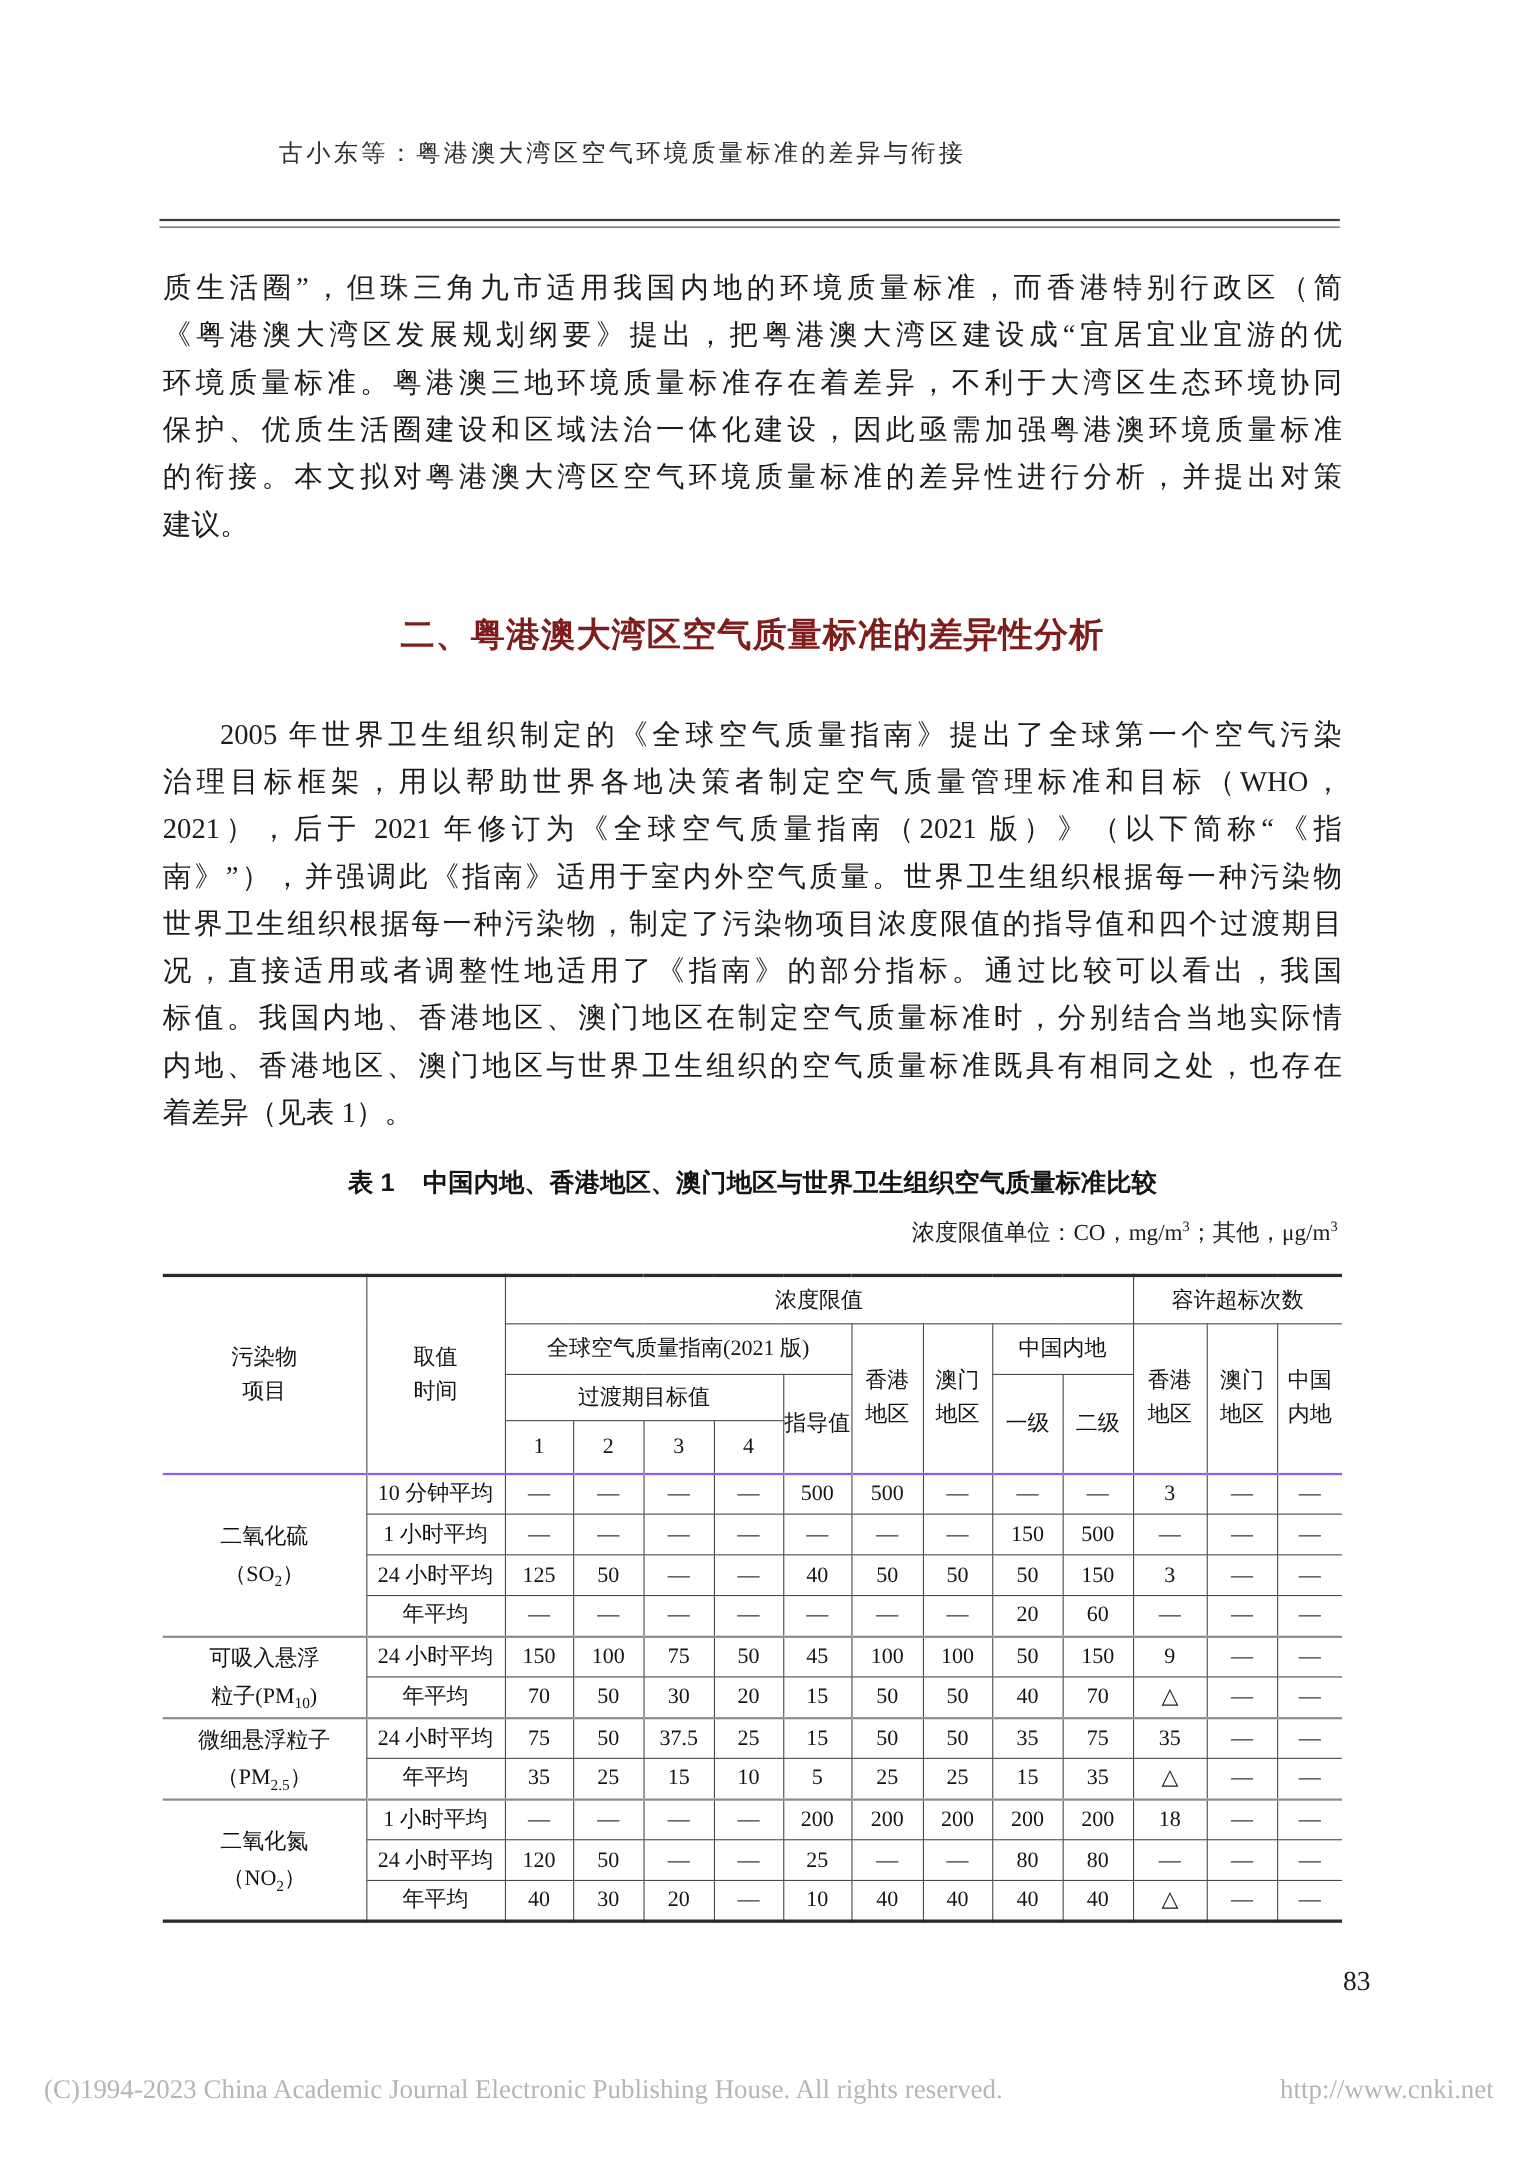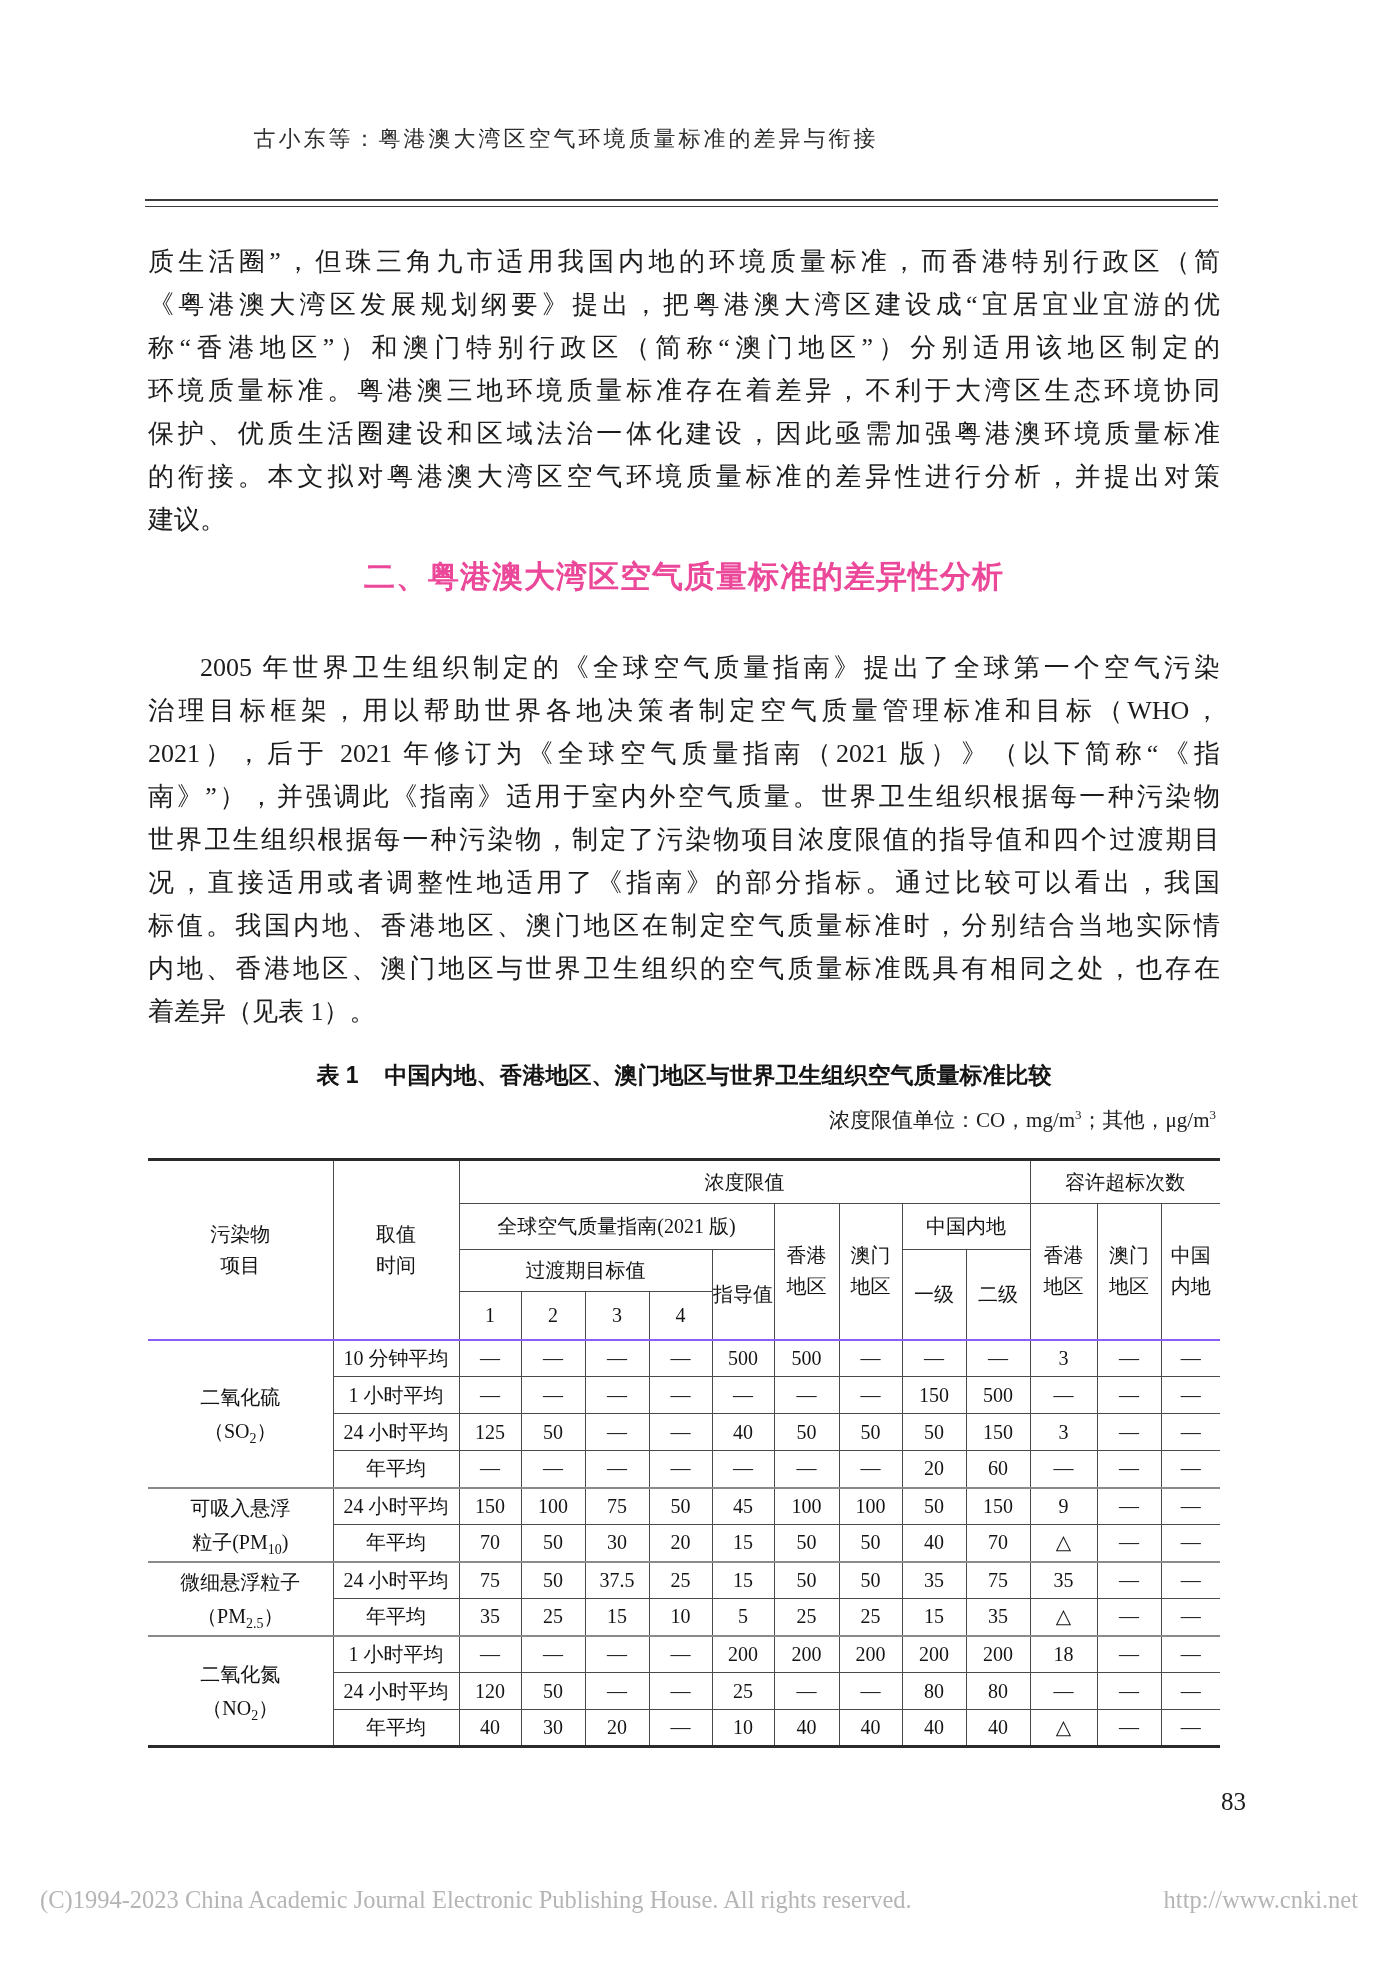--- a/index.html
+++ b/index.html
@@ -18,21 +18,21 @@
   .body-col{position:absolute;left:148px;width:1072px;}
   .para{font-size:26px;line-height:43px;}
   .p1{top:240px;}
   .p2{top:646px;}
   .jline{text-align:justify;text-align-last:justify;height:43px;overflow:hidden;}
   .jline.short{text-align-last:left;}
   .jline.indent{padding-left:52px;}
   .section-heading{
     position:absolute;top:556px;left:148px;width:1072px;text-align:center;
     font-family:"Liberation Sans","DejaVu Sans",sans-serif;
-    font-weight:bold;font-size:31px;letter-spacing:1px;color:#ec4899;
+    font-weight:bold;font-size:31px;letter-spacing:1px;color:#7f1d1d;
   }
   .table-title{
     position:absolute;top:1060px;left:148px;width:1072px;text-align:center;
     font-family:"Liberation Sans","DejaVu Sans",sans-serif;
     font-weight:bold;font-size:23px;color:#141414;
   }
   .table-title .tlabel{margin-right:26px;}
   .unit-note{
     position:absolute;top:1106px;left:148px;width:1068px;text-align:right;
     font-size:21px;color:#202020;
@@ -73,21 +73,20 @@
 </style>
 </head>
 <body>
 
 <div class="running-head">古小东等：粤港澳大湾区空气环境质量标准的差异与衔接</div>
 <div class="double-rule"></div>
 
 <div class="body-col para p1">
   <div class="jline">质生活圈”，但珠三角九市适用我国内地的环境质量标准，而香港特别行政区（简</div>
   <div class="jline">《粤港澳大湾区发展规划纲要》提出，把粤港澳大湾区建设成“宜居宜业宜游的优</div>
-  <div class="jline">称“香港地区”）和澳门特别行政区（简称“澳门地区”）分别适用该地区制定的</div>
   <div class="jline">环境质量标准。粤港澳三地环境质量标准存在着差异，不利于大湾区生态环境协同</div>
   <div class="jline">保护、优质生活圈建设和区域法治一体化建设，因此亟需加强粤港澳环境质量标准</div>
   <div class="jline">的衔接。本文拟对粤港澳大湾区空气环境质量标准的差异性进行分析，并提出对策</div>
   <div class="jline short">建议。</div>
 </div>
 
 <div class="section-heading">二、粤港澳大湾区空气质量标准的差异性分析</div>
 
 <div class="body-col para p2">
   <div class="jline indent">2005 年世界卫生组织制定的《全球空气质量指南》提出了全球第一个空气污染</div>

